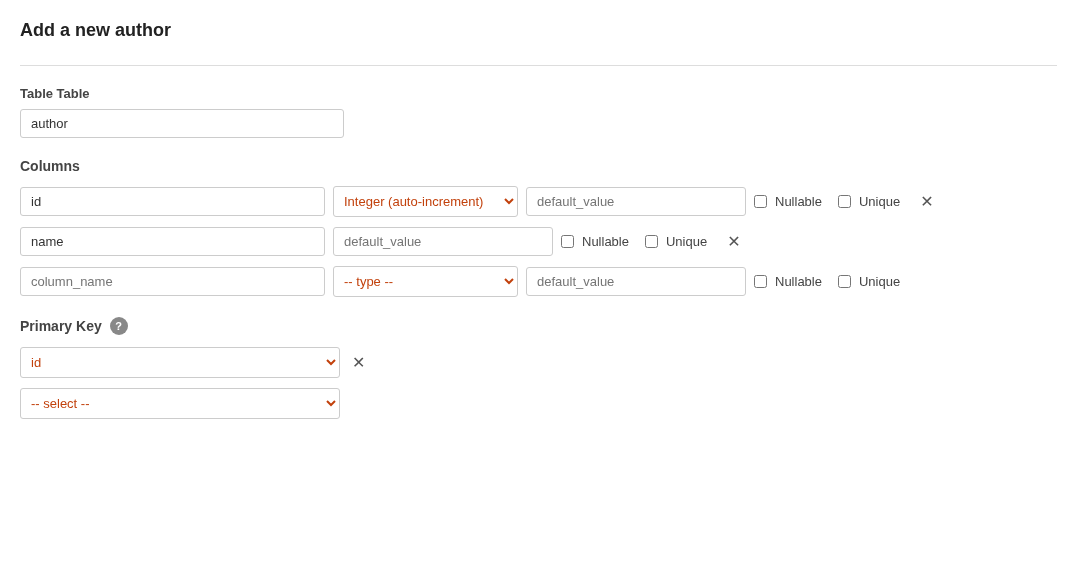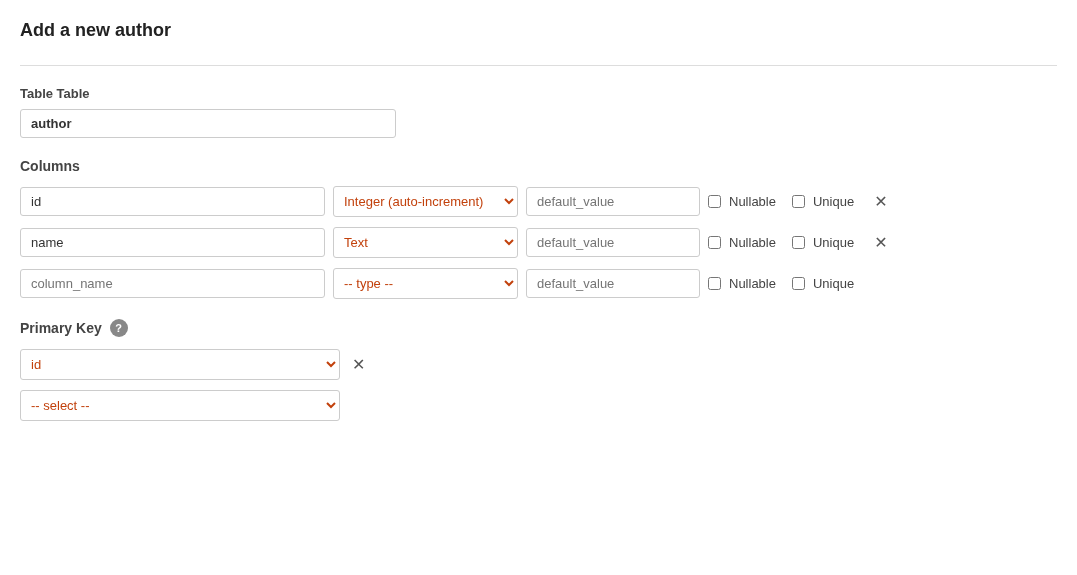--- a/index.html
+++ b/index.html
@@ -43,22 +43,21 @@
       border: 1px solid #ccc;
       border-radius: 3px;
       padding: 6px 6px;
       font-size: 13px;
       color: #c2410c;
       background: #fff;
       outline: none;
       cursor: pointer;
     }
     .table-name-input {
-      width: 376px;
-      font-weight: bold;
+      width: 324px;
     }
     .columns-section {
       margin-bottom: 20px;
     }
     .columns-label {
       font-size: 14px;
       font-weight: bold;
       color: #444;
       margin-bottom: 12px;
     }
@@ -68,21 +67,21 @@
       gap: 8px;
       margin-bottom: 10px;
     }
     .col-name-input {
       width: 305px;
     }
     .col-type-select {
       width: 185px;
     }
     .col-default-input {
-      width: 174px;
+      width: 220px;
     }
     .col-checkbox-label {
       font-size: 13px;
       color: #444;
       margin-right: 8px;
     }
     .remove-btn {
       background: none;
       border: none;
       cursor: pointer;
@@ -173,30 +172,20 @@
       <input type="text" class="col-default-input" placeholder="default_value" style="">
       <input type="checkbox" style="">
       <span class="col-checkbox-label">Nullable</span>
       <input type="checkbox" style="">
       <span class="col-checkbox-label">Unique</span>
       <button class="remove-btn">✕</button>
     </div>
 
     <div class="column-row">
       <input type="text" class="col-name-input" value="name" style="">
-      <select class="col-type-select">
-        <option>Integer (auto-increment)</option>
-        <option selected="">Text</option>
-        <option>Integer</option>
-        <option>Float</option>
-        <option>Boolean</option>
-        <option>Date</option>
-        <option>DateTime</option>
-        <option>Blob</option>
-      </select>
       <input type="text" class="col-default-input" placeholder="default_value" style="">
       <input type="checkbox" style="">
       <span class="col-checkbox-label">Nullable</span>
       <input type="checkbox" style="">
       <span class="col-checkbox-label">Unique</span>
       <button class="remove-btn">✕</button>
     </div>
 
     <div class="column-row">
       <input type="text" class="col-name-input" placeholder="column_name" style="">

